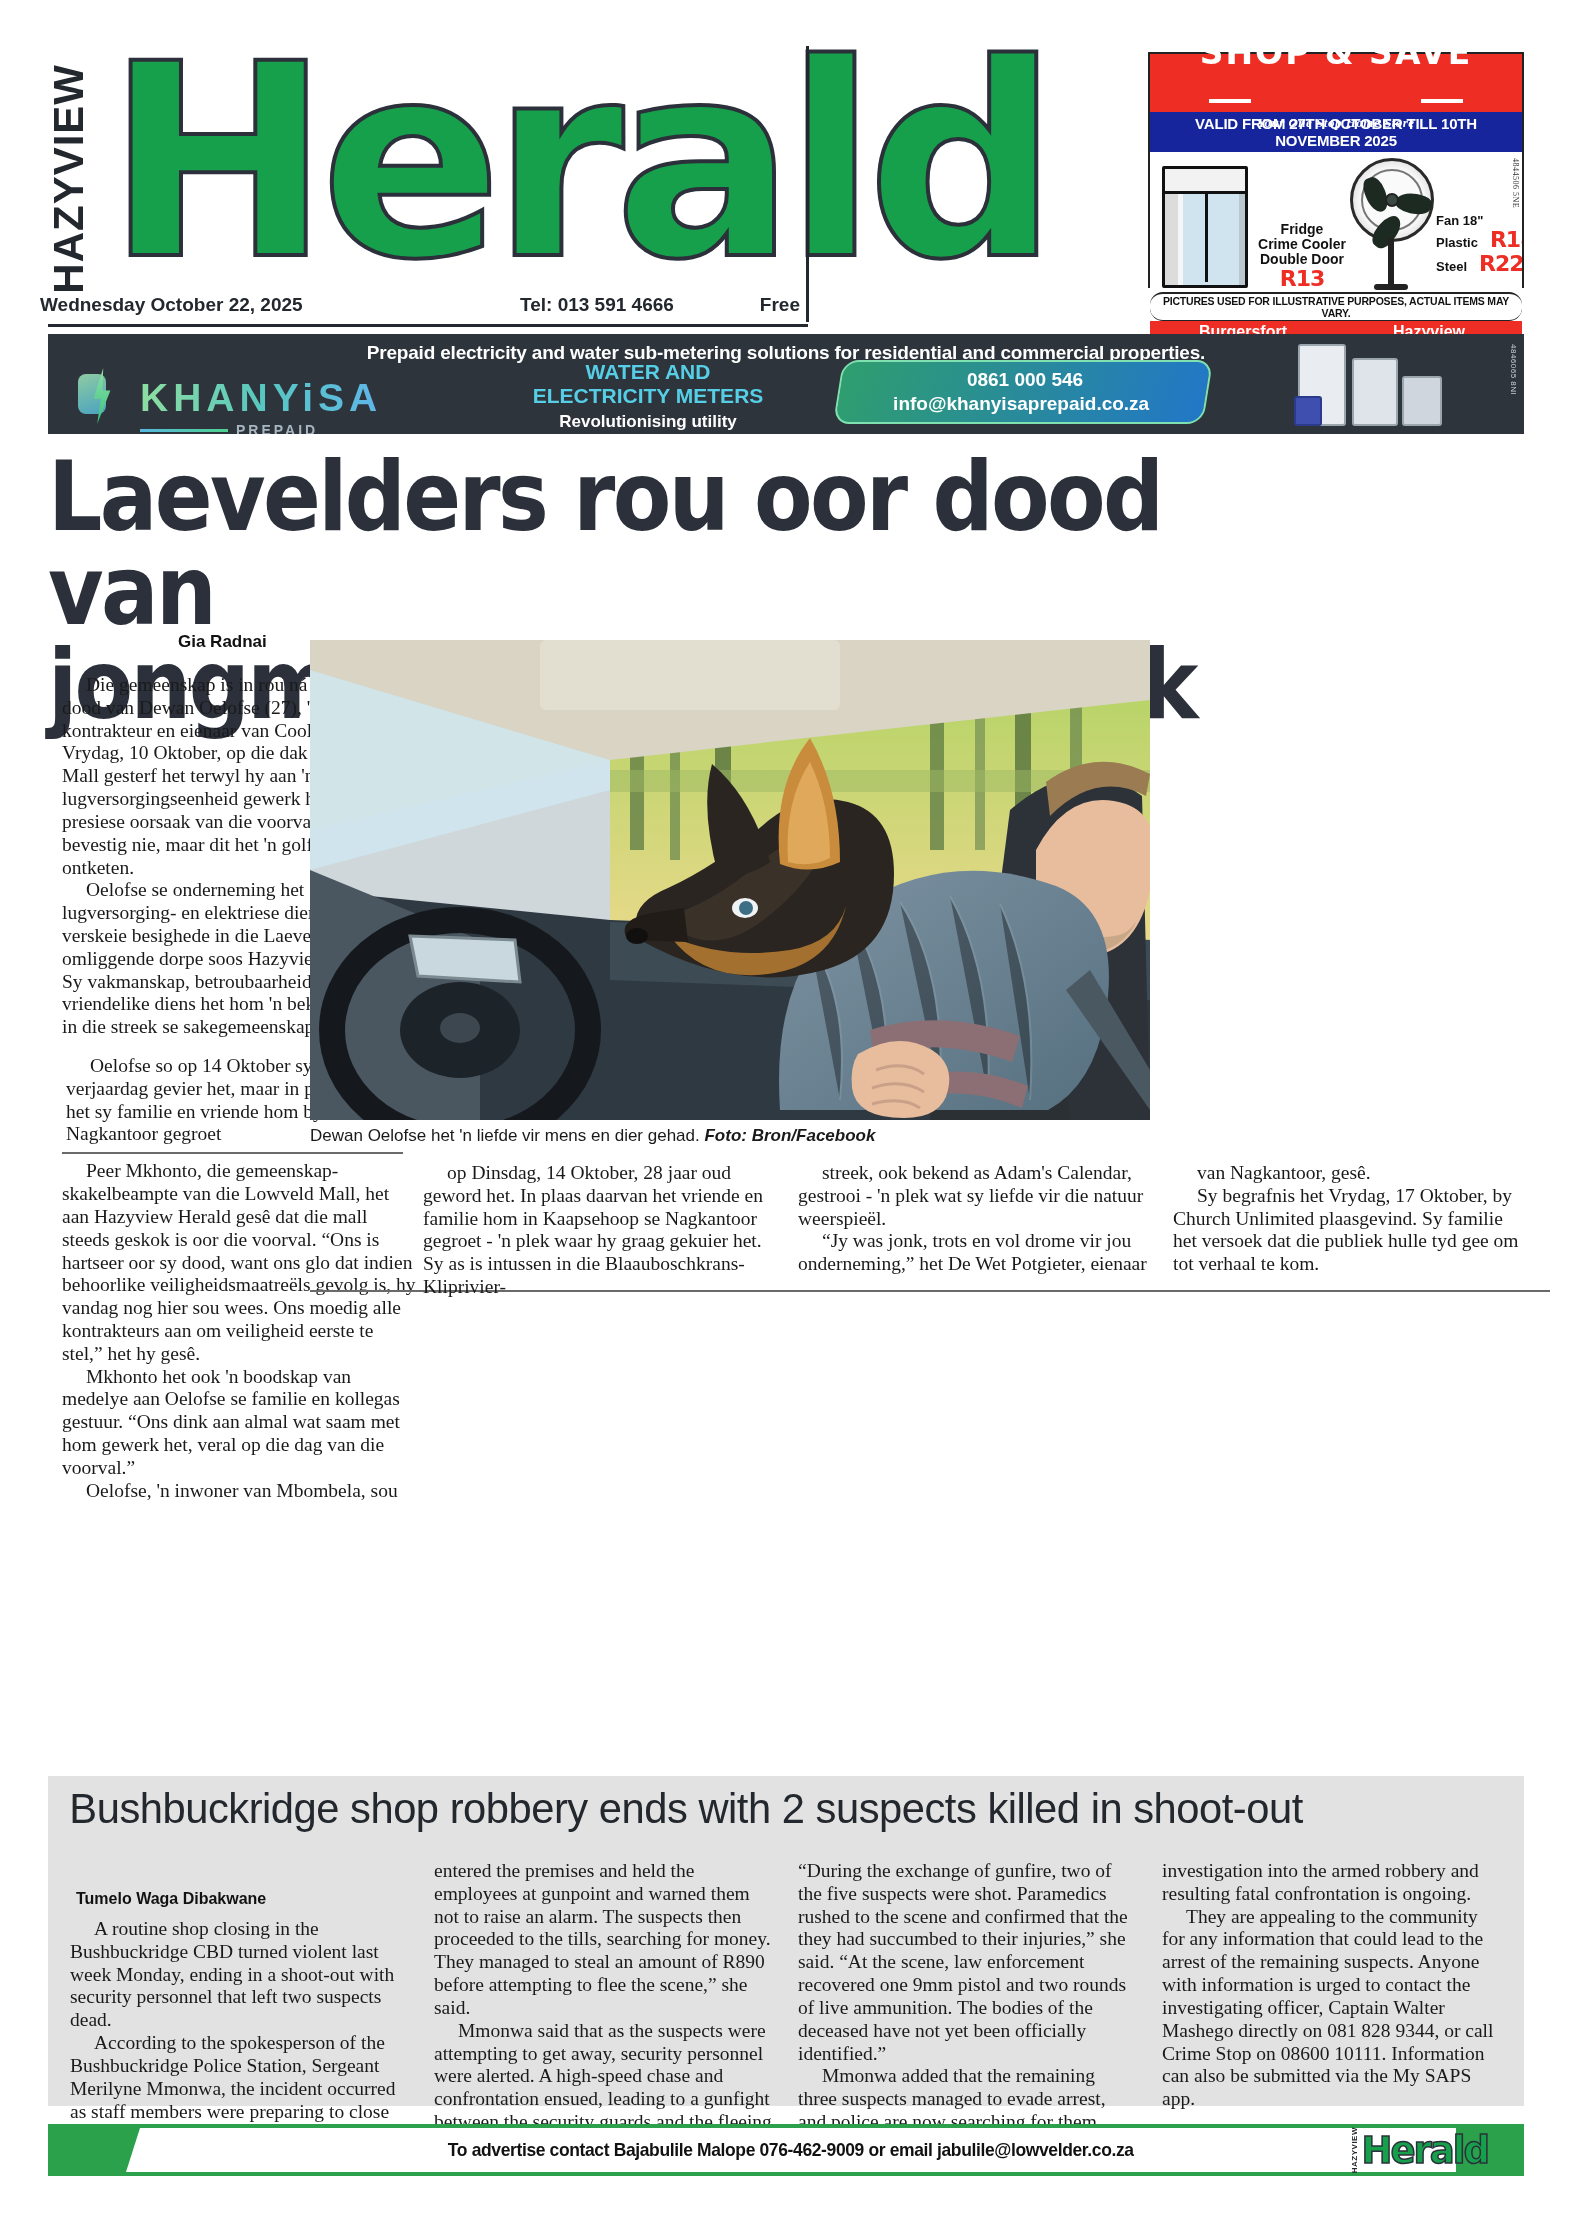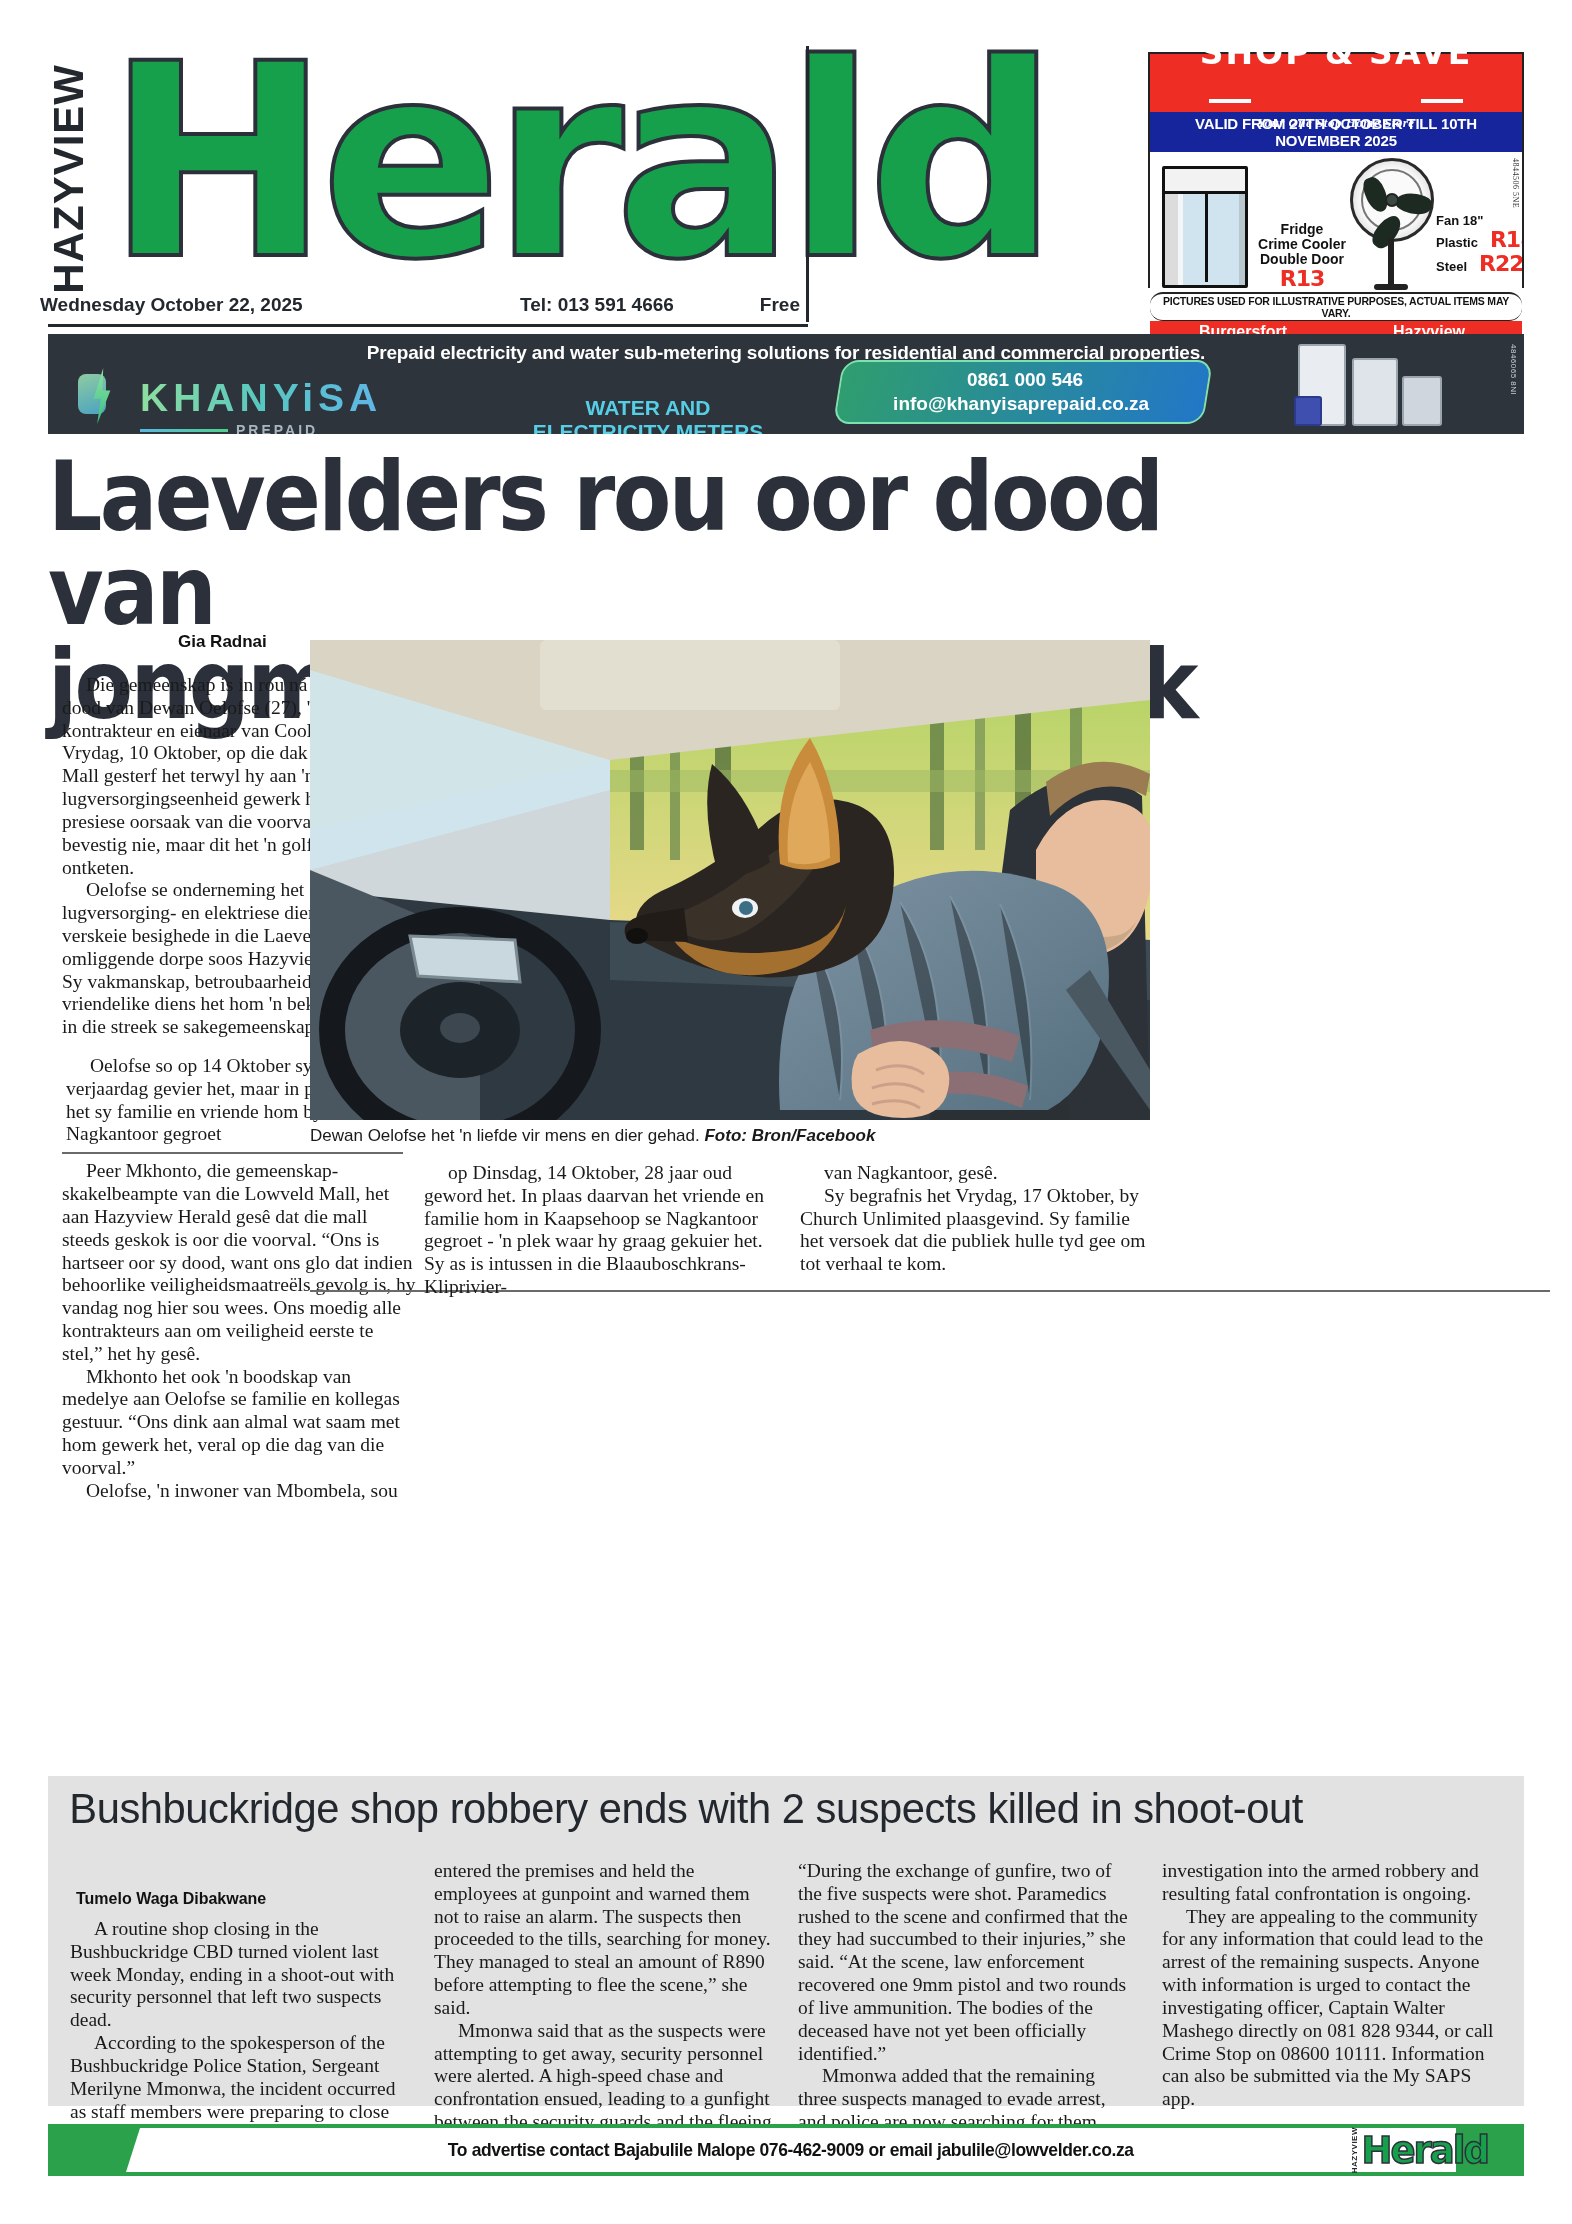--- a/index.html
+++ b/index.html
@@ -77,21 +77,21 @@
   
   .khanyisa { position:absolute; left:48px; top:334px; width:1476px; height:100px; background:#2e343c; overflow:hidden; }
   .kh-head { position:absolute; left:0; right:0; top:8px; text-align:center; color:#fff; font-size:19px; font-weight:700; letter-spacing:-0.2px; }
   .kh-logo-mark { position:absolute; left:30px; top:34px; width:48px; height:56px; }
   .kh-sq1 { position:absolute; left:0; top:6px; width:28px; height:40px; border-radius:8px; background:linear-gradient(160deg,#9fe6b4,#4fb6d8); opacity:.85;}
   .kh-bolt { position:absolute; left:12px; top:0; width:24px; height:56px; background:linear-gradient(180deg,#8fe3a8,#39c07f); clip-path:polygon(55% 0,15% 55%,45% 55%,30% 100%,85% 40%,52% 40%); }
   .kh-name { position:absolute; left:92px; top:42px; font-size:39px; font-weight:700; letter-spacing:5px;
              background:linear-gradient(90deg,#8ede9f,#58c7c0,#5fb6e8); -webkit-background-clip:text; background-clip:text; color:transparent; }
   .kh-prepaid { position:absolute; left:188px; top:88px; font-size:14px; letter-spacing:3px; color:#a8b6c2; font-weight:700;}
   .kh-prepaid-line { position:absolute; left:92px; top:95px; width:88px; height:3px; background:linear-gradient(90deg,#57b8e0,#4fd18e); }
-  .kh-mid { position:absolute; left:440px; top:26px; width:320px; text-align:center;margin-top:36px; }
+  .kh-mid { position:absolute; left:440px; top:26px; width:320px; text-align:center; }
   .kh-mid .l1 { color:#56cfe6; font-size:21px; font-weight:700; line-height:1.15; }
   .kh-mid .l2 { color:#ffffff; font-size:17px; font-weight:700; line-height:1.2; margin-top:4px;}
   .kh-pill { position:absolute; left:790px; top:26px; width:370px; height:64px;
              background:linear-gradient(100deg,#2f9e6e,#2277c7); border-radius:16px; transform:skewX(-9deg);
              border:2px solid #7fe0b0; display:flex; flex-direction:column; align-items:center; justify-content:center; }
   .kh-pill span { transform:skewX(9deg); color:#fff; font-weight:700; }
   .kh-phone { font-size:19px; }
   .kh-mail { font-size:19px; margin-top:2px; }
   .kh-meters { position:absolute; right:44px; top:10px; width:190px; height:86px; }
   .mtr { position:absolute; background:#e9edf1; border:2px solid #9aa5ae; border-radius:3px; }
@@ -371,20 +371,24 @@
 
     <div class="rule-top"></div>
     <div class="art1-rule-bottom"></div>
 
     <div class="art1-bottom">
       <div class="col spacer"></div>
       <div class="col">
         <p>op Dinsdag, 14 Oktober, 28 jaar oud geword het. In plaas daarvan het vriende en familie hom in Kaapsehoop se Nagkantoor gegroet - 'n plek waar hy graag gekuier het. Sy as is intussen in die Blaauboschkrans-Kliprivier-</p>
       </div>
       <div class="col">
+        <p>streek, ook bekend as Adam's Calendar, gestrooi - 'n plek wat sy liefde vir die natuur weerspieël.</p>
+        <p>“Jy was jonk, trots en vol drome vir jou onderneming,” het De Wet Potgieter, eienaar</p>
+      </div>
+      <div class="col">
         <p>van Nagkantoor, gesê.</p>
         <p>Sy begrafnis het Vrydag, 17 Oktober, by Church Unlimited plaasgevind. Sy familie het versoek dat die publiek hulle tyd gee om tot verhaal te kom.</p>
       </div>
     </div>
   </div>
 
   <div class="art2">
     <h2>Bushbuckridge shop robbery ends with 2 suspects killed in shoot-out</h2>
     <div class="art2-cols">
       <div class="art2col first">

